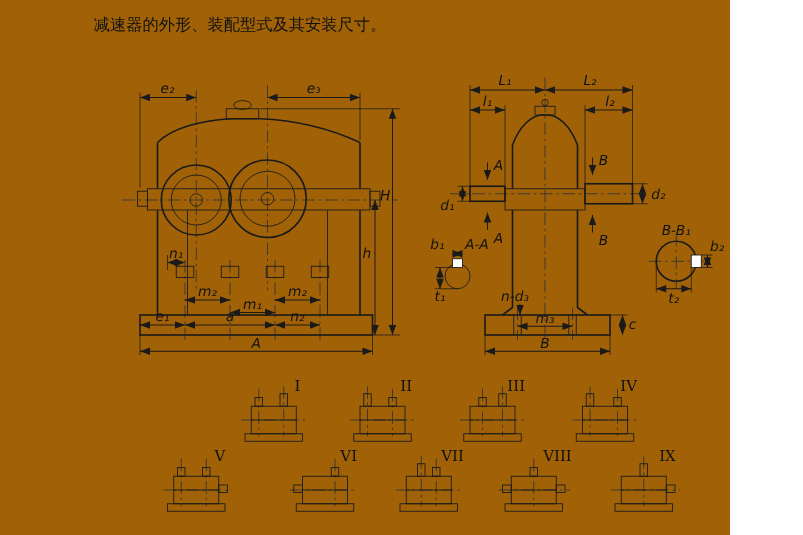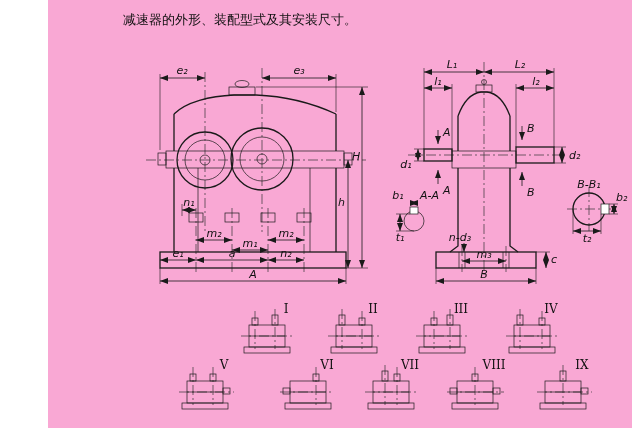--- a/index.html
+++ b/index.html
@@ -1,17 +1,17 @@
 <!DOCTYPE html>
 <html><head>
 <meta charset="utf-8">
 <style>
   html,body{margin:0;padding:0;background:#fff;}
-  .page{position:relative;width:584px;height:428px;background:#f9a8d4;overflow:hidden;
-        font-family:"DejaVu Sans",sans-serif;margin-left:48px;}
+  .page{position:relative;width:584px;height:428px;background:#a16207;overflow:hidden;
+        font-family:"DejaVu Sans",sans-serif;}
   svg{display:block;}
   .ol{stroke:#1a1a1a;stroke-width:1.3;fill:none;}
   .tl{stroke:#1a1a1a;stroke-width:0.7;fill:none;}
   .cl{stroke:#333;stroke-width:0.7;fill:none;stroke-dasharray:10 3 2 3;}
   .dim{stroke:#1a1a1a;stroke-width:0.8;fill:none;}
   .ext{stroke:#1a1a1a;stroke-width:0.6;fill:none;}
   .lbl{font:italic 11px "DejaVu Sans",sans-serif;fill:#111;text-anchor:middle;}
   .as{text-anchor:start;}
   .rn{font:12px "DejaVu Serif",serif;fill:#111;text-anchor:middle;font-style:normal;}
   .title{font:13px "DejaVu Sans",sans-serif;fill:#111;text-anchor:start;}

